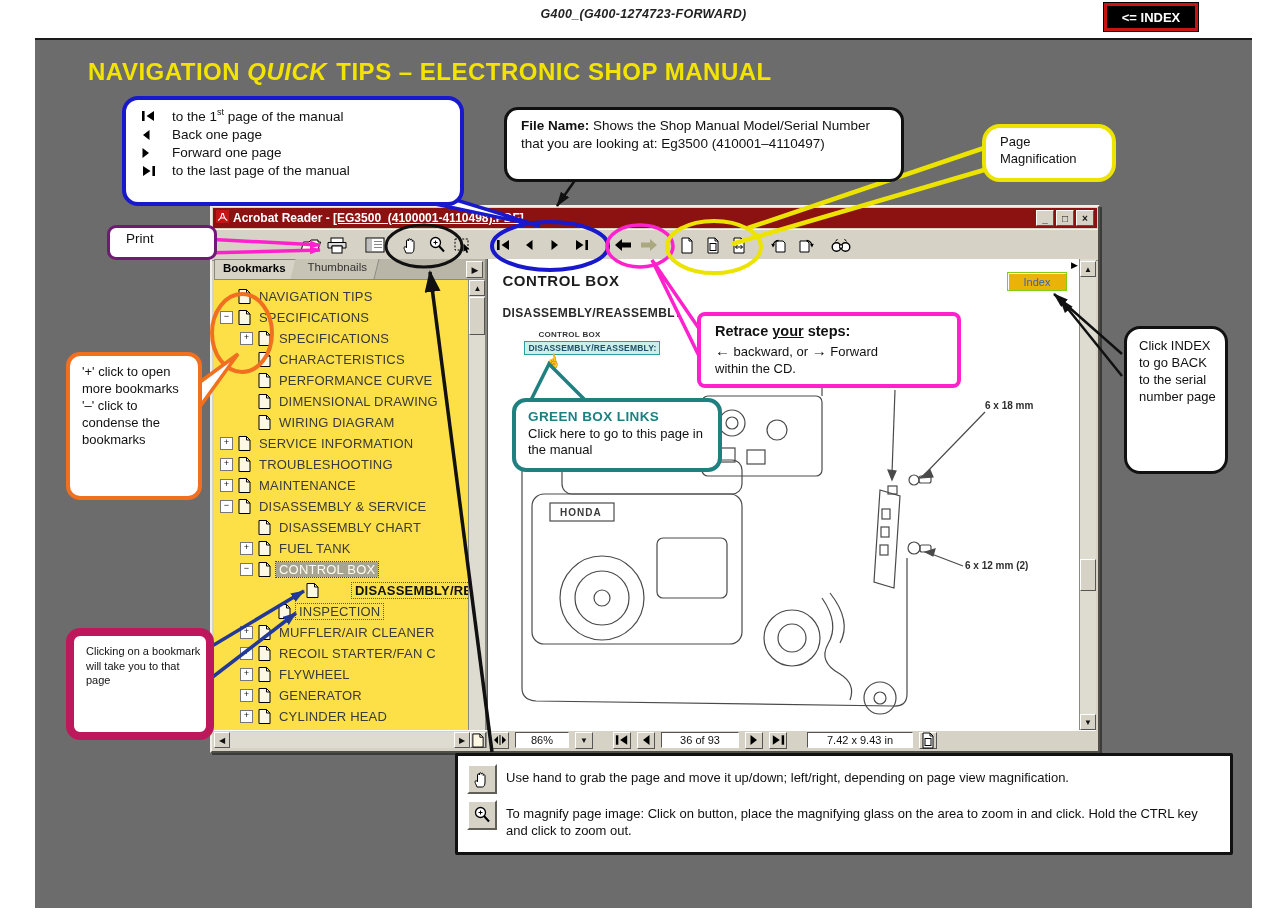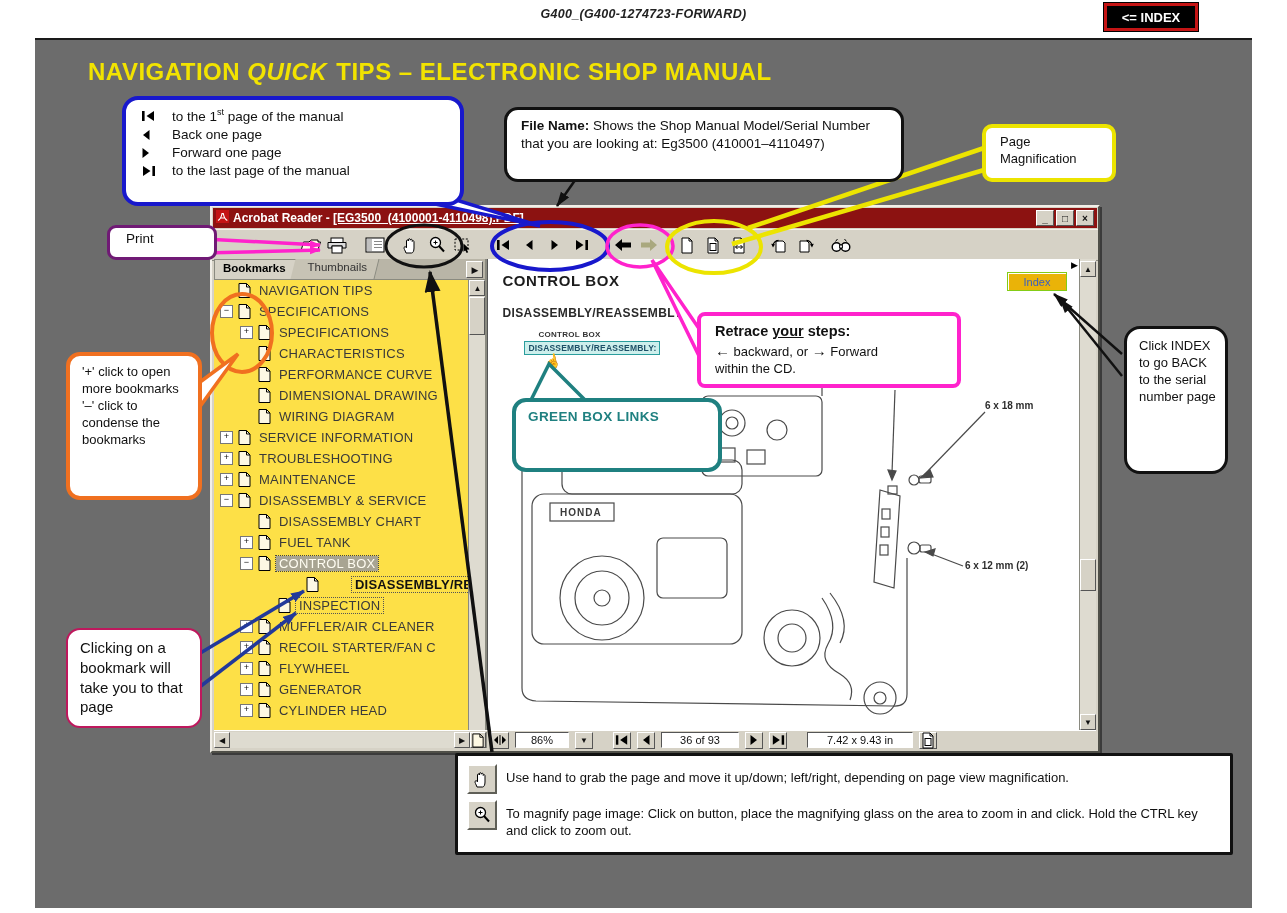--- a/index.html
+++ b/index.html
@@ -17,28 +17,28 @@
           color:#f2e300;letter-spacing:.5px;z-index:20;}
   .ptitle i{font-style:italic;margin-right:2px;}
   
   .co{position:absolute;background:#fff;z-index:60;color:#111;}
   .co-nav{left:122px;top:96px;width:312px;height:92px;border:4px solid #1818cc;border-radius:16px;
           padding:6px 8px 4px 14px;font-size:13.5px;line-height:1.34;}
   .nline{display:flex;align-items:center;gap:6px;white-space:nowrap;}
   .nico{display:inline-flex;width:26px;justify-content:flex-start;}
   .co-file{left:504px;top:107px;width:372px;height:58px;border:3px solid #111;border-radius:14px;
            padding:7px 8px 4px 14px;font-size:13.5px;line-height:1.3;}
-  .co-mag{left:982px;top:124px;width:108px;height:40px;border:4px solid #ece400;border-radius:10px;
+  .co-mag{left:982px;top:124px;width:108px;height:40px;border:4px solid #ece400;border-radius:18px;
           padding:6px 4px 4px 14px;font-size:13px;line-height:1.3;}
   .co-print{left:107px;top:225px;width:84px;height:24px;border:3px solid #701a75;border-radius:9px;
             padding:3px 4px 2px 16px;font-size:13.5px;}
   .co-orange{left:66px;top:352px;width:112px;height:128px;border:4px solid #f07020;border-radius:14px;
              padding:8px 4px 4px 12px;font-size:13px;line-height:1.3;}
-  .co-bm{left:66px;top:628px;width:116px;height:84px;border:2px solid #be185d;border-radius:14px;
-         padding:8px 4px 4px 12px;font-size:15px;line-height:1.32;}
+  .co-bm{left:66px;top:628px;width:116px;height:84px;border:8px solid #be185d;border-radius:14px;
+         padding:8px 4px 4px 12px;font-size:11px;line-height:1.32;}
   .co-retrace{left:697px;top:312px;width:232px;height:58px;border:4px solid #ff22cc;border-radius:8px;
               padding:6px 10px 4px 14px;font-size:13px;line-height:1.3;}
   .rt-title{font-weight:bold;font-size:14.5px;}
   .fatarrow{font-weight:bold;font-size:15px;}
   .co-green{left:512px;top:398px;width:182px;height:56px;border:4px solid #1f8080;border-radius:14px;
             padding:6px 8px 4px 12px;font-size:13px;line-height:1.3;}
   .gtitle{font-weight:bold;color:#1f8080;letter-spacing:.4px;font-size:13.5px;}
   .co-index{left:1124px;top:326px;width:82px;height:130px;border:3px solid #111;border-radius:16px;
             padding:8px 4px 4px 12px;font-size:13px;line-height:1.32;}
   .co-tips{left:455px;top:753px;width:772px;height:96px;border:3px solid #111;border-radius:2px;padding:0;}
@@ -63,21 +63,21 @@
   .main{position:absolute;left:2px;top:52px;right:2px;bottom:20px;display:flex;}
   
   .lpanel{width:272px;background:#fde047;border-right:2px solid #8a8a80;position:relative;}
   .tabs{height:20px;display:flex;background:#b9b5a7;border-bottom:1px solid #8a8a80;position:relative;}
   .tab{padding:2px 10px 0 8px;font-size:11.5px;color:#333;}
   .tab.active{background:#d6d2c6;font-weight:bold;border:1px solid #8a8a80;border-bottom:none;color:#000;}
   .tab.back{background:#c7c3b5;border-right:1px solid #8a8a80;transform:skewX(-14deg);margin-left:-4px;padding-left:14px;}
   .tab.back span{display:inline-block;transform:skewX(14deg);}
   .tab-arrow{position:absolute;right:2px;top:2px;width:15px;height:15px;background:#d6d2c6;
              border:1px solid;border-color:#fff #555 #555 #fff;font-size:9px;display:flex;align-items:center;justify-content:center;}
-  .tree{position:absolute;left:0;top:21px;right:16px;bottom:0;overflow:hidden;padding-top:0;}
+  .tree{position:absolute;left:0;top:21px;right:16px;bottom:0;overflow:hidden;padding-top:6px;}
   .trow{height:21px;display:flex;align-items:center;gap:4px;white-space:nowrap;}
   .ebox{width:11px;height:11px;min-width:11px;background:#fff;border:1px solid #777;
         font:9px/9px "Liberation Mono",monospace;display:flex;align-items:center;justify-content:center;color:#111;}
   .ebox.hid{visibility:hidden;}
   .pic{display:inline-flex;}
   .tlabel{font-size:13px;color:#3a3a3a;padding:0 3px;letter-spacing:.2px;}
   .tlabel.selected{background:#a8a492;color:#fffdf2;outline:1px dotted #444;}
   .tlabel.bolddot{font-weight:bold;color:#111;outline:1px dotted #555;}
   .tlabel.dotted{outline:1px dotted #555;}
   .pvscroll{position:absolute;right:0;top:21px;bottom:0;width:16px;background:#dedbd0;
@@ -736,20 +736,21 @@
 
   <div class="co co-bm">Clicking on a bookmark will take you to that page</div>
 
   <div class="co co-retrace">
     <div class="rt-title"><span>Retrace </span><u>your</u><span> steps:</span></div>
     <div><span class="fatarrow">←</span><span> backward, or </span><span class="fatarrow">→</span><span> Forward</span><br><span>within the CD.</span></div>
   </div>
 
   <div class="co co-green">
     <div class="gtitle">GREEN BOX LINKS</div>
+    <div>Click here to go to this page in the manual</div>
   </div>
 
   <div class="co co-index">Click INDEX  to go BACK to the serial number page</div>
 
   <div class="co co-tips">
     <span class="tipico" style="top:8px;">
         <svg width="18" height="17" viewBox="0 0 18 17">
           <path d="M4 16 C3 13 1.5 11.5 2.2 10.2 C2.8 9.2 4 9.8 4.5 10.8 L4.5 4 C4.5 2.5 6.4 2.5 6.4 4 L6.4 2.8 C6.4 1.3 8.3 1.3 8.3 2.8 L8.3 3.2 C8.3 1.9 10.2 1.9 10.2 3.2 L10.2 4.4 C10.2 3.4 12 3.4 12 4.6 L12 11 C12 14 11 16 9.5 16 Z" fill="#fff" stroke="#000"></path>
         </svg>
       </span>

